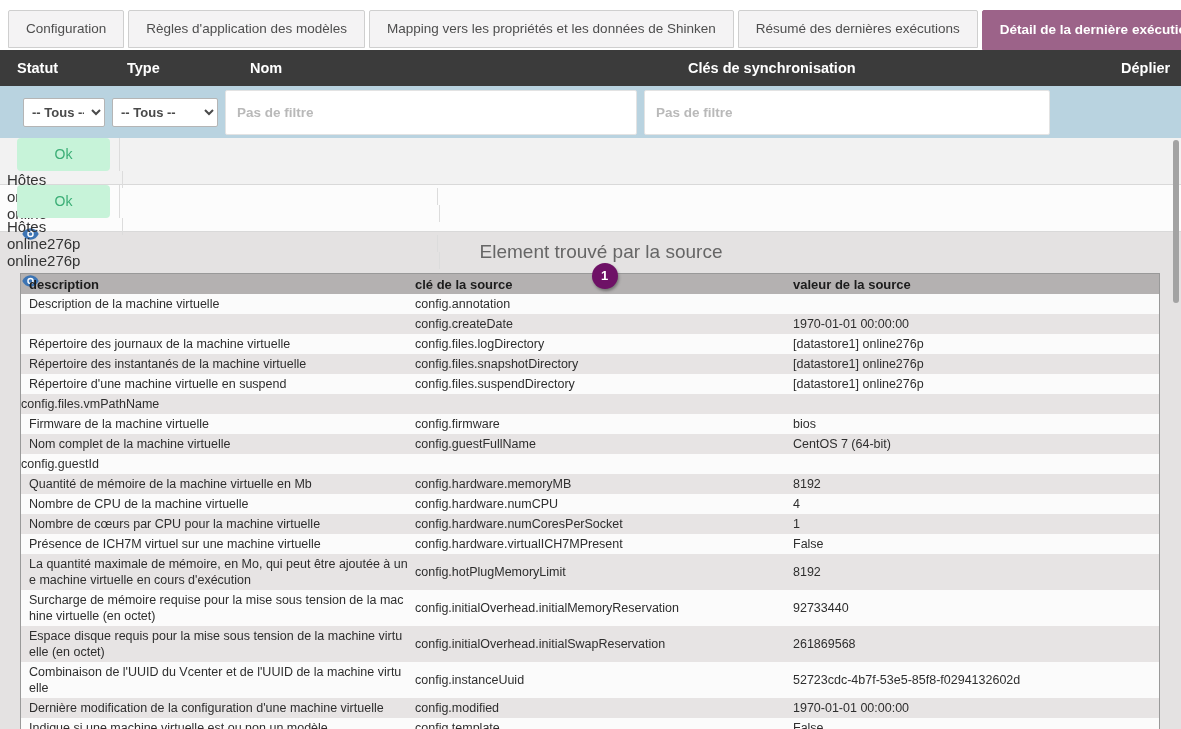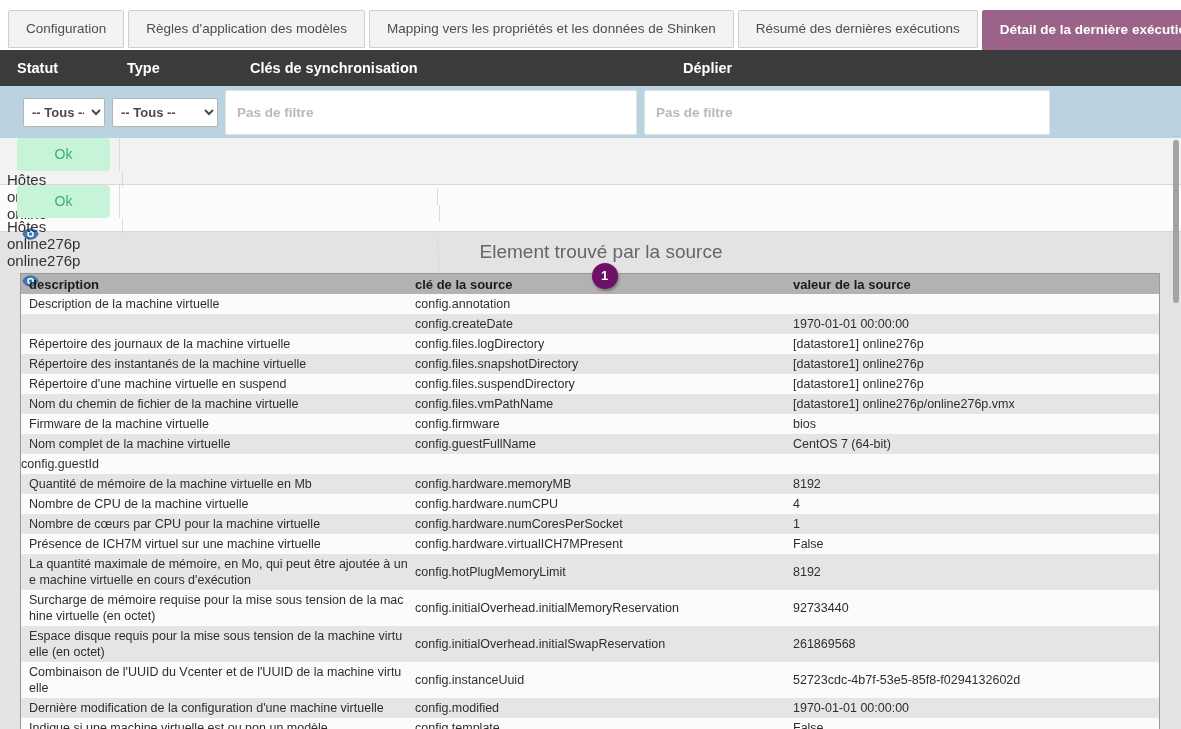--- a/index.html
+++ b/index.html
@@ -89,20 +89,21 @@
       <div class="tab">Configuration</div>
       <div class="tab">Règles d'application des modèles</div>
       <div class="tab">Mapping vers les propriétés et les données de Shinken</div>
       <div class="tab">Résumé des dernières exécutions</div>
       <div class="tab active">Détail de la dernière exécution [5]</div>
     </div>
 
   <div class="ghead">
     <div class="col1">Statut</div>
     <div class="col2">Type</div>
+    <div class="col3">Nom</div>
     <div class="col4">Clés de synchronisation</div>
     <div class="col5">Déplier</div>
   </div>
 
   <div class="filterrow">
     <select class="sel1">
       <option>-- Tous --</option>
     </select>
     <select class="sel2">
       <option>-- Tous --</option>
@@ -183,23 +184,21 @@
             <div class="cell c-desc">Répertoire des instantanés de la machine virtuelle</div>
             <div class="cell c-key">config.files.snapshotDirectory</div>
             <div class="cell c-val">[datastore1] online276p</div>
           </div>
           <div class="irow odd">
             <div class="cell c-desc">Répertoire d'une machine virtuelle en suspend</div>
             <div class="cell c-key">config.files.suspendDirectory</div>
             <div class="cell c-val">[datastore1] online276p</div>
           </div>
           <div class="irow even">
-            <div class="cell c-desc">Nom du chemin de fichier de la machine virtuelle</div>
             <div class="cell c-key">config.files.vmPathName</div>
-            <div class="cell c-val">[datastore1] online276p/online276p.vmx</div>
           </div>
           <div class="irow odd">
             <div class="cell c-desc">Firmware de la machine virtuelle</div>
             <div class="cell c-key">config.firmware</div>
             <div class="cell c-val">bios</div>
           </div>
           <div class="irow even">
             <div class="cell c-desc">Nom complet de la machine virtuelle</div>
             <div class="cell c-key">config.guestFullName</div>
             <div class="cell c-val">CentOS 7 (64-bit)</div>

